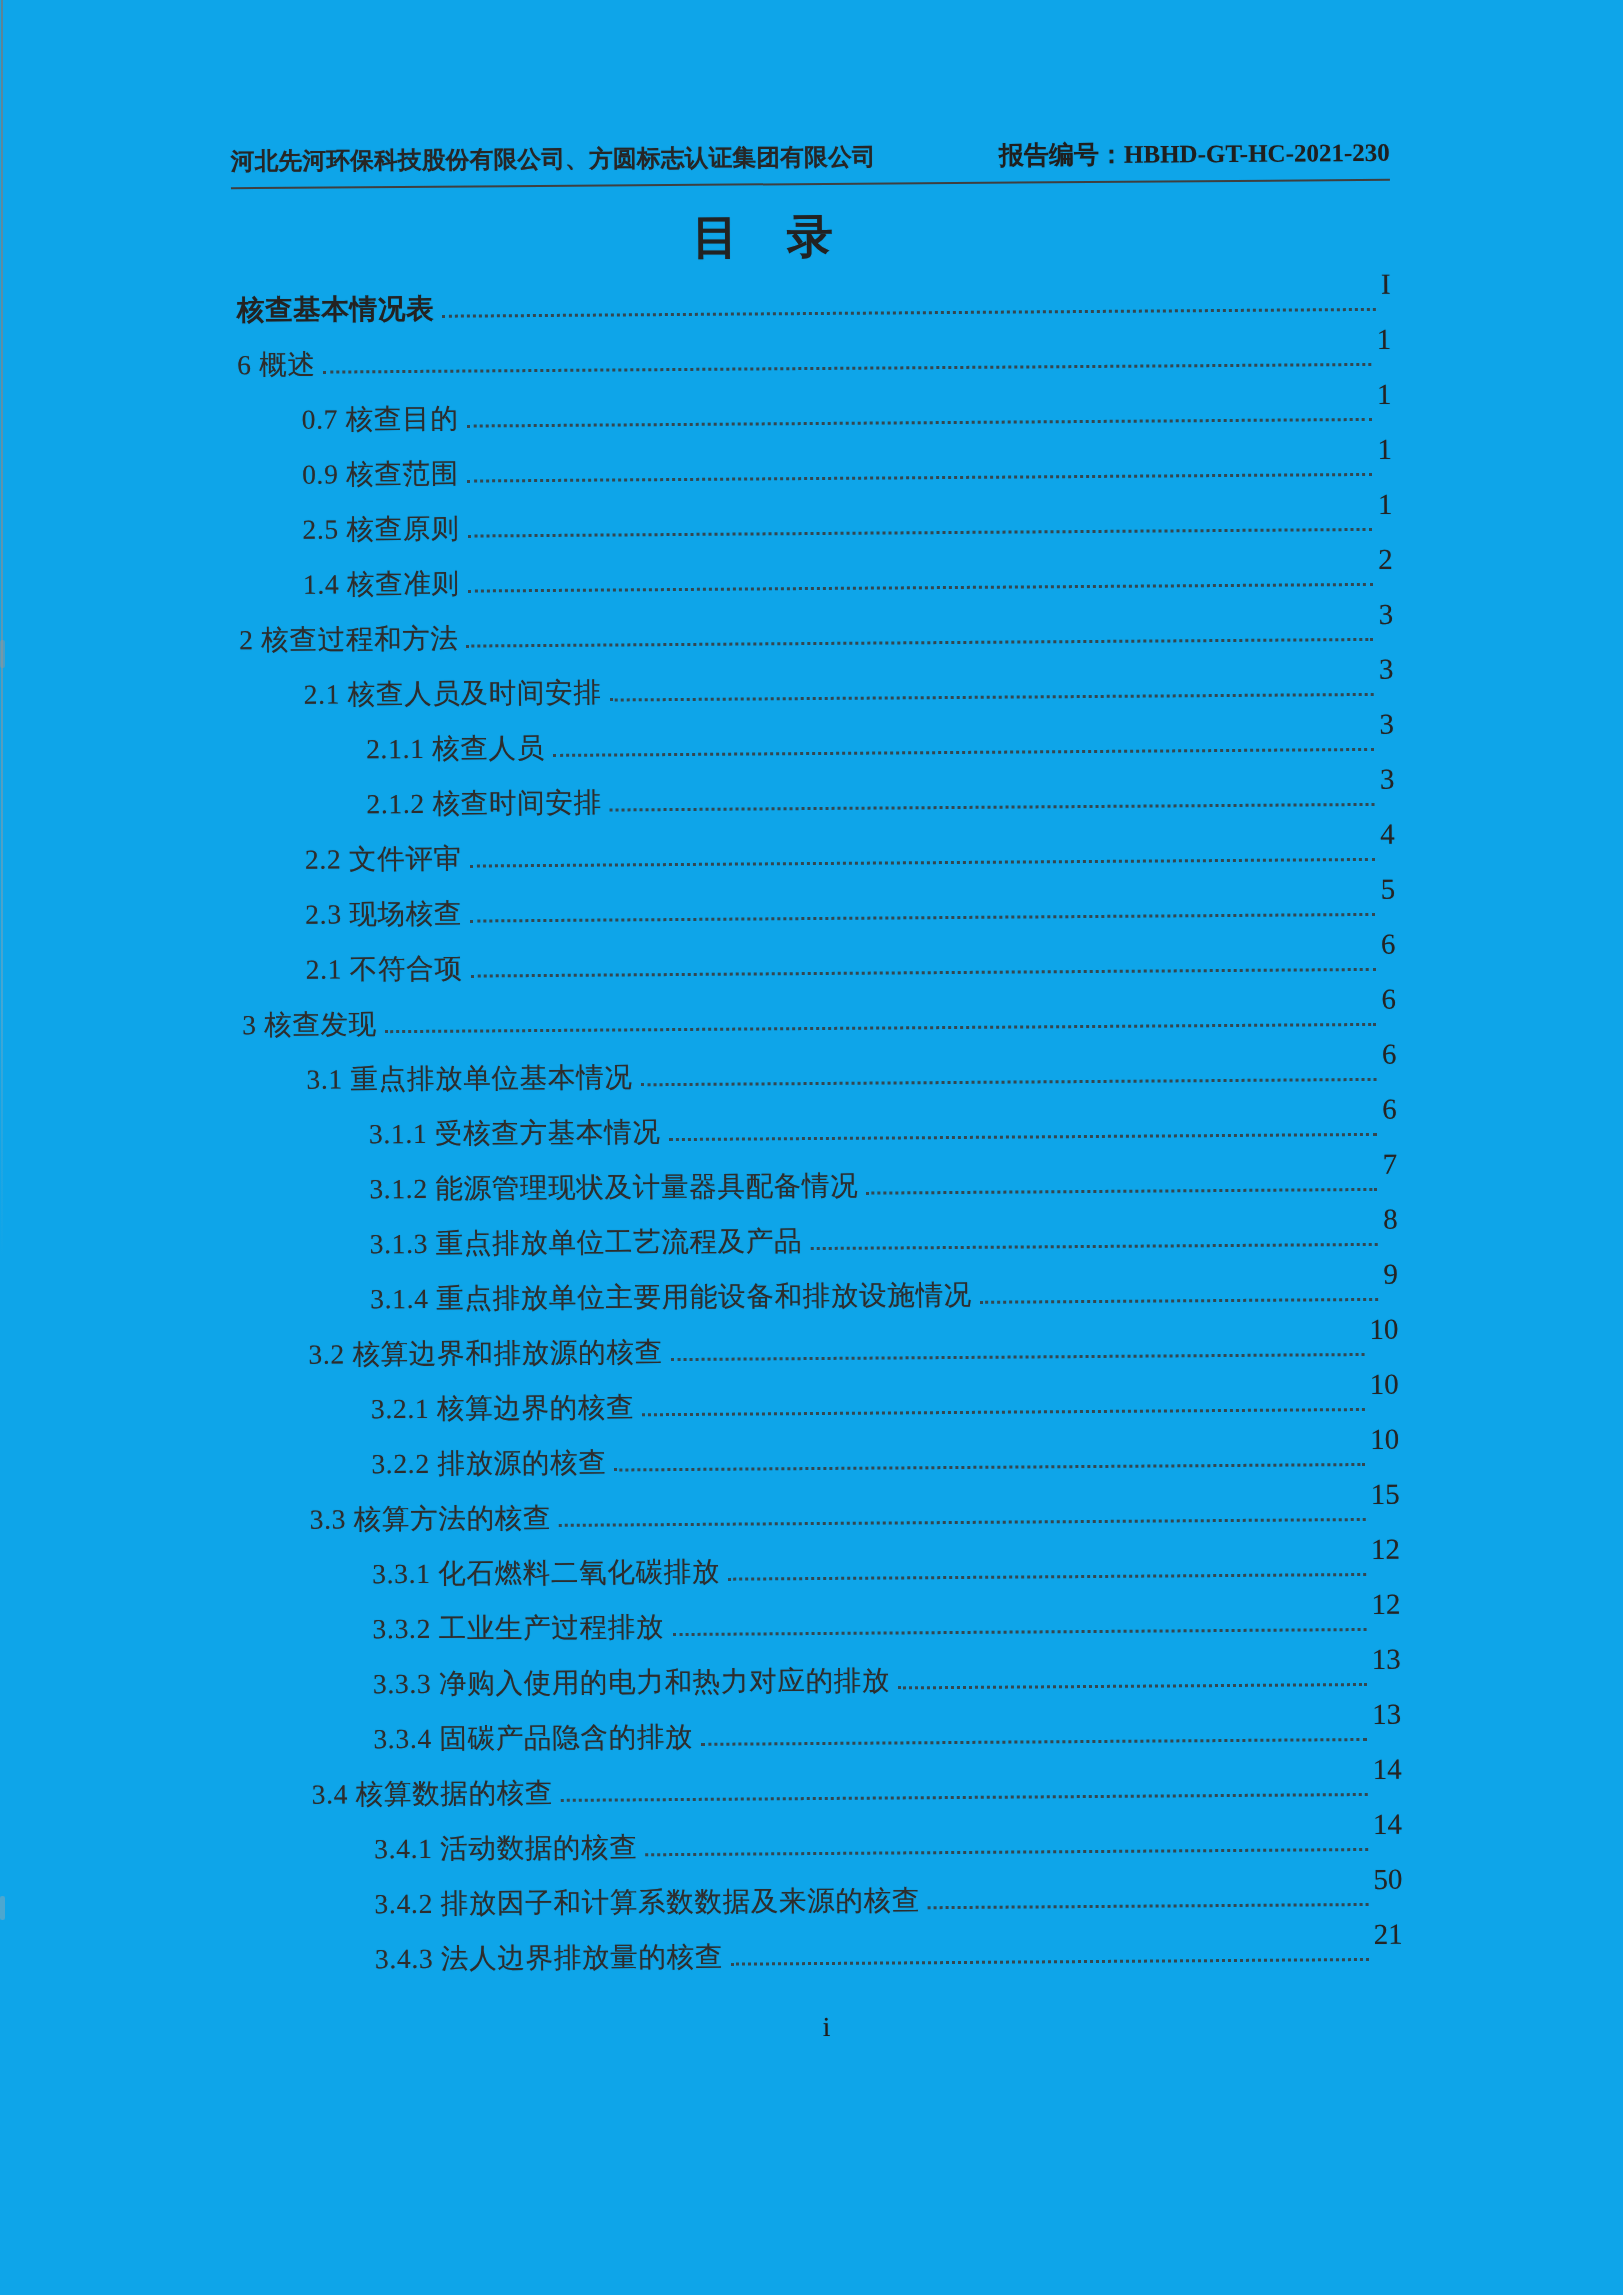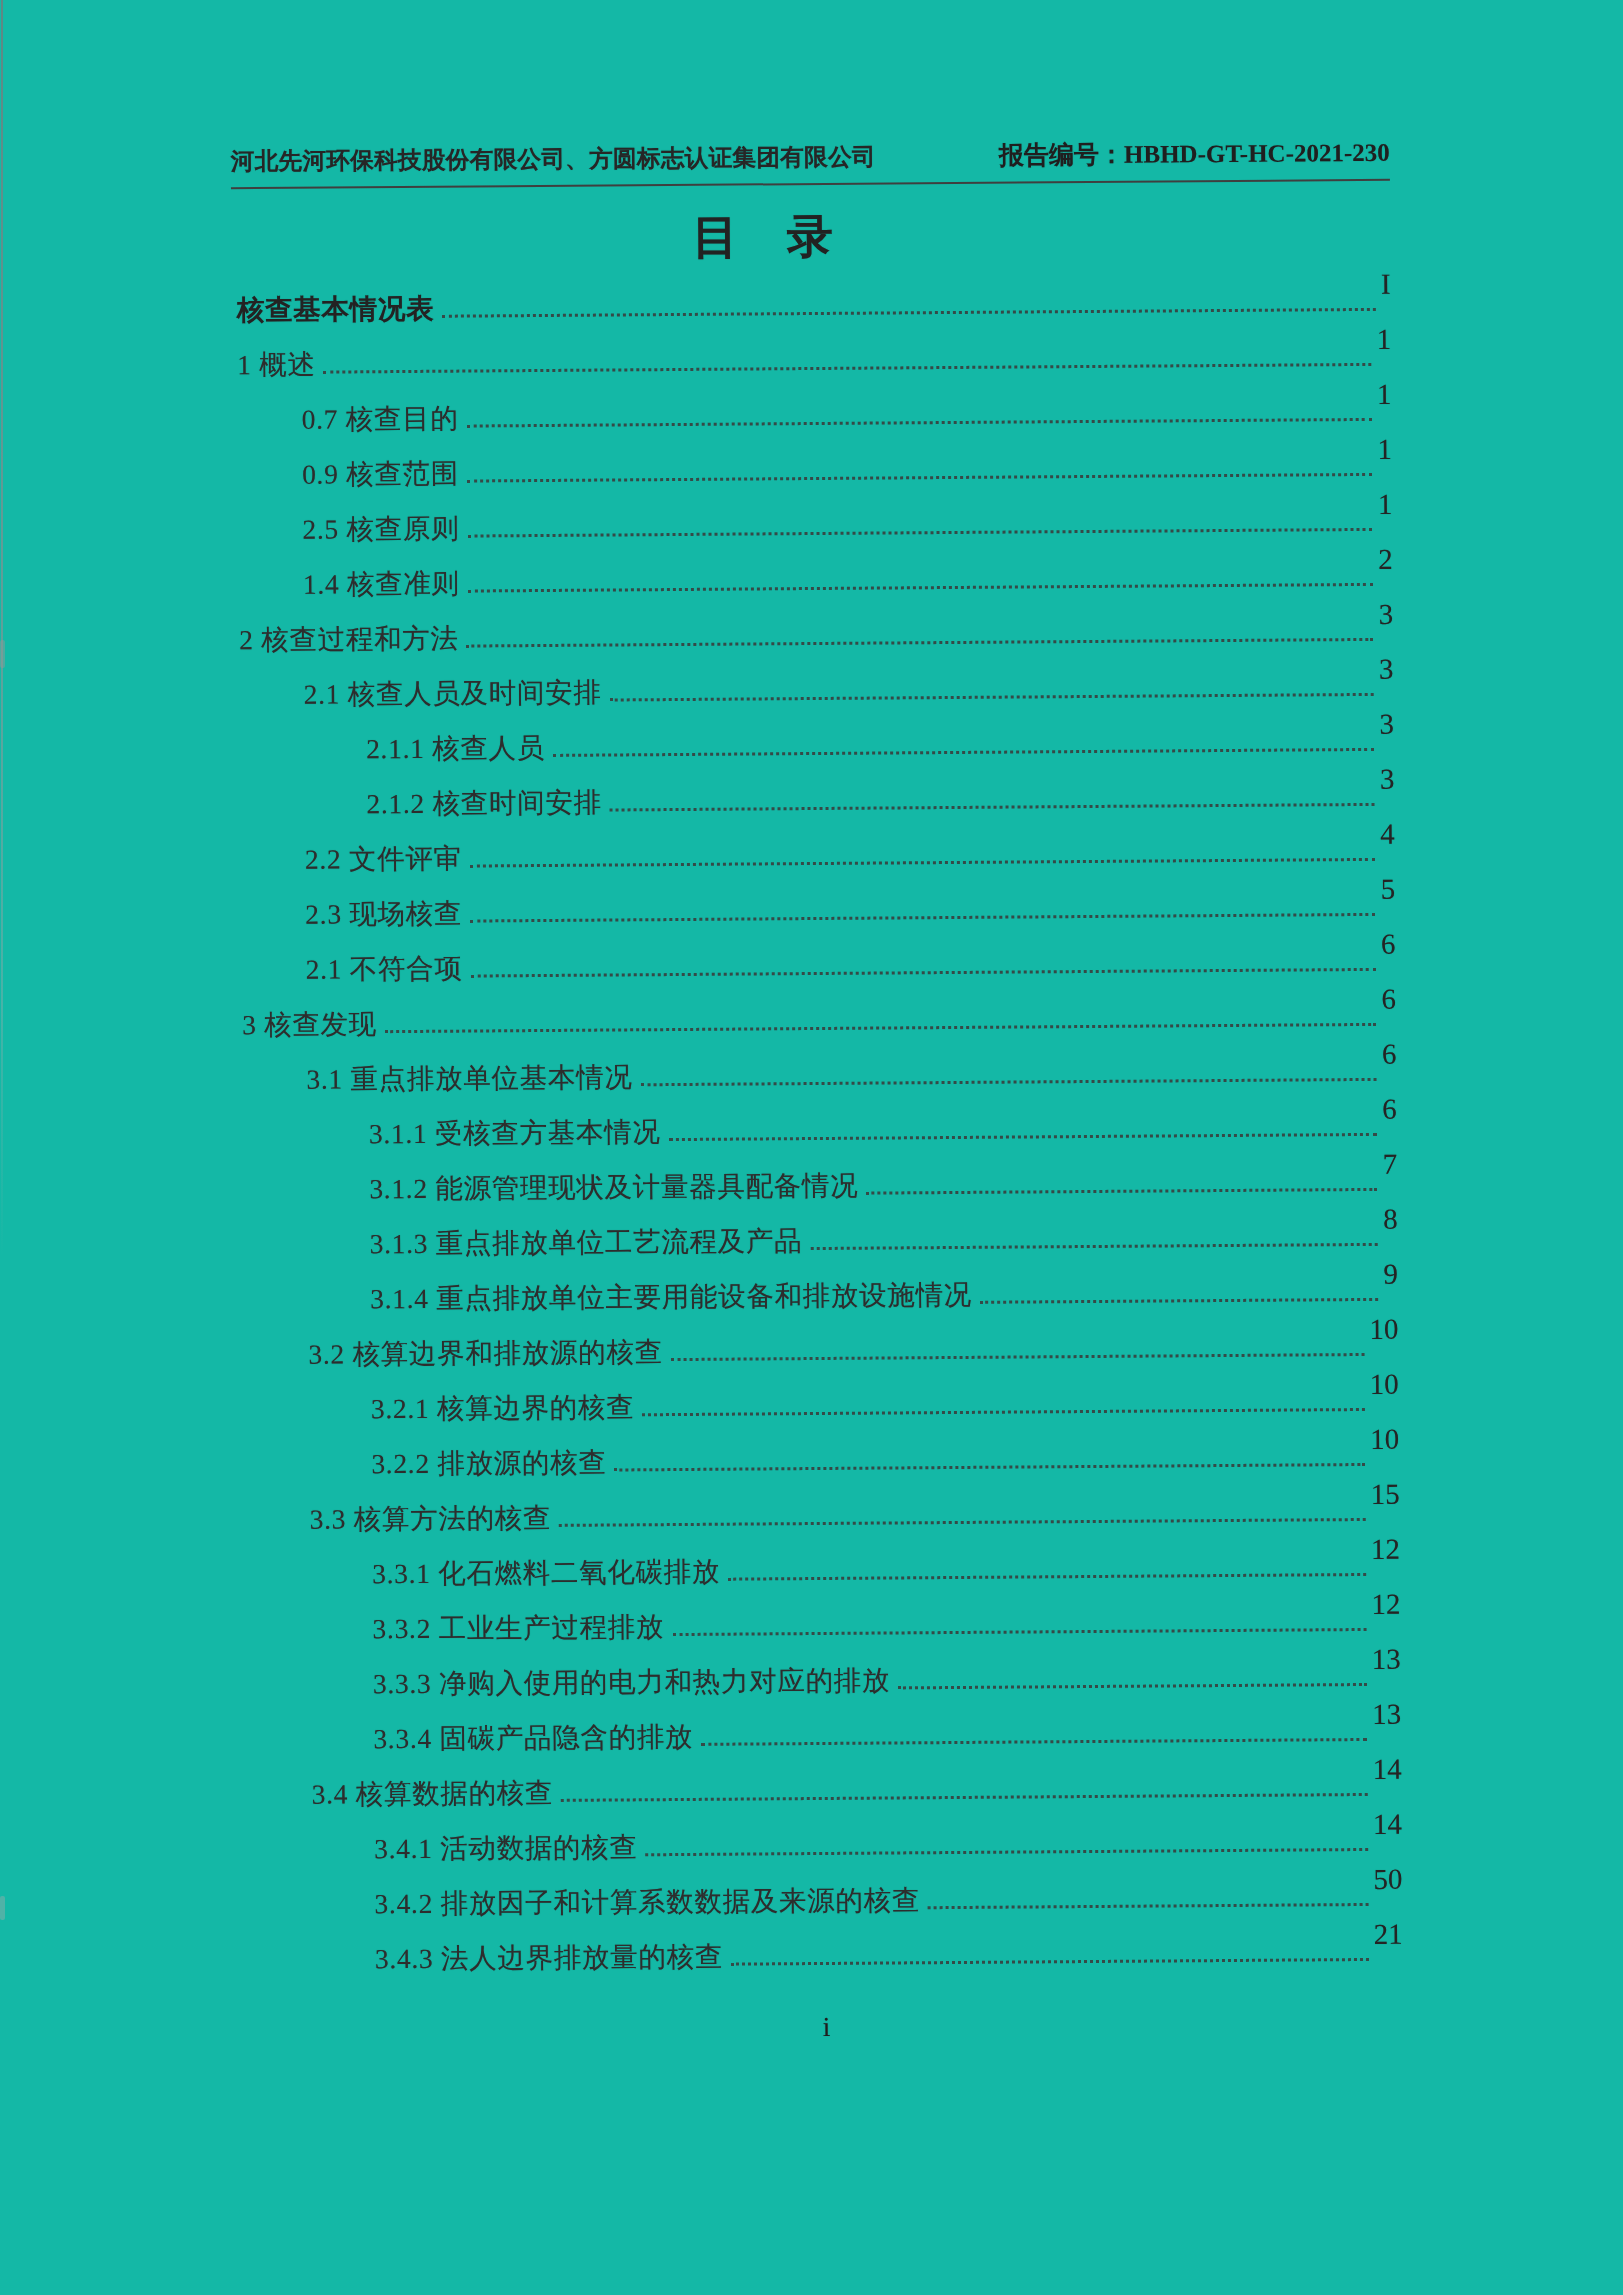--- a/index.html
+++ b/index.html
@@ -1,20 +1,20 @@
 <!DOCTYPE html>
 <html style="font-size:10.5px"><head>
 <meta charset="utf-8">
 <style>
   html, body { margin: 0; padding: 0; background: #e8e8e8; }
   .page {
     position: relative;
     width: 1623px;
     height: 2295px;
-    background: #14b8a6;
+    background: #0ea5e9;
     overflow: hidden;
     font-family: "Liberation Serif", "DejaVu Serif", serif;
     color: #2d2d2d;
   }
   
   .edge-line {
     position: absolute; left: 1.3px; top: 0; width: 2px; height: 1257px;
     background: linear-gradient(to bottom,
       rgba(120,120,120,.75) 0%, rgba(140,140,140,.65) 42%,
       rgba(150,150,150,.55) 58%, rgba(170,170,170,.35) 80%, rgba(190,190,190,0) 100%);
@@ -92,21 +92,21 @@
 
     <h1 class="title">目　录</h1>
 
     <div class="toc" id="toc">
         <div class="toc-row lvl0 bold">
     <span class="toc-label">核查基本情况表</span>
     <span class="toc-dots"></span>
     <span class="toc-num">I</span>
   </div>
         <div class="toc-row lvl0">
-    <span class="toc-label">1 概述</span>
+    <span class="toc-label">6 概述</span>
     <span class="toc-dots"></span>
     <span class="toc-num">1</span>
   </div>
         <div class="toc-row lvl1">
     <span class="toc-label">0.7 核查目的</span>
     <span class="toc-dots"></span>
     <span class="toc-num">1</span>
   </div>
         <div class="toc-row lvl1">
     <span class="toc-label">0.9 核查范围</span>

